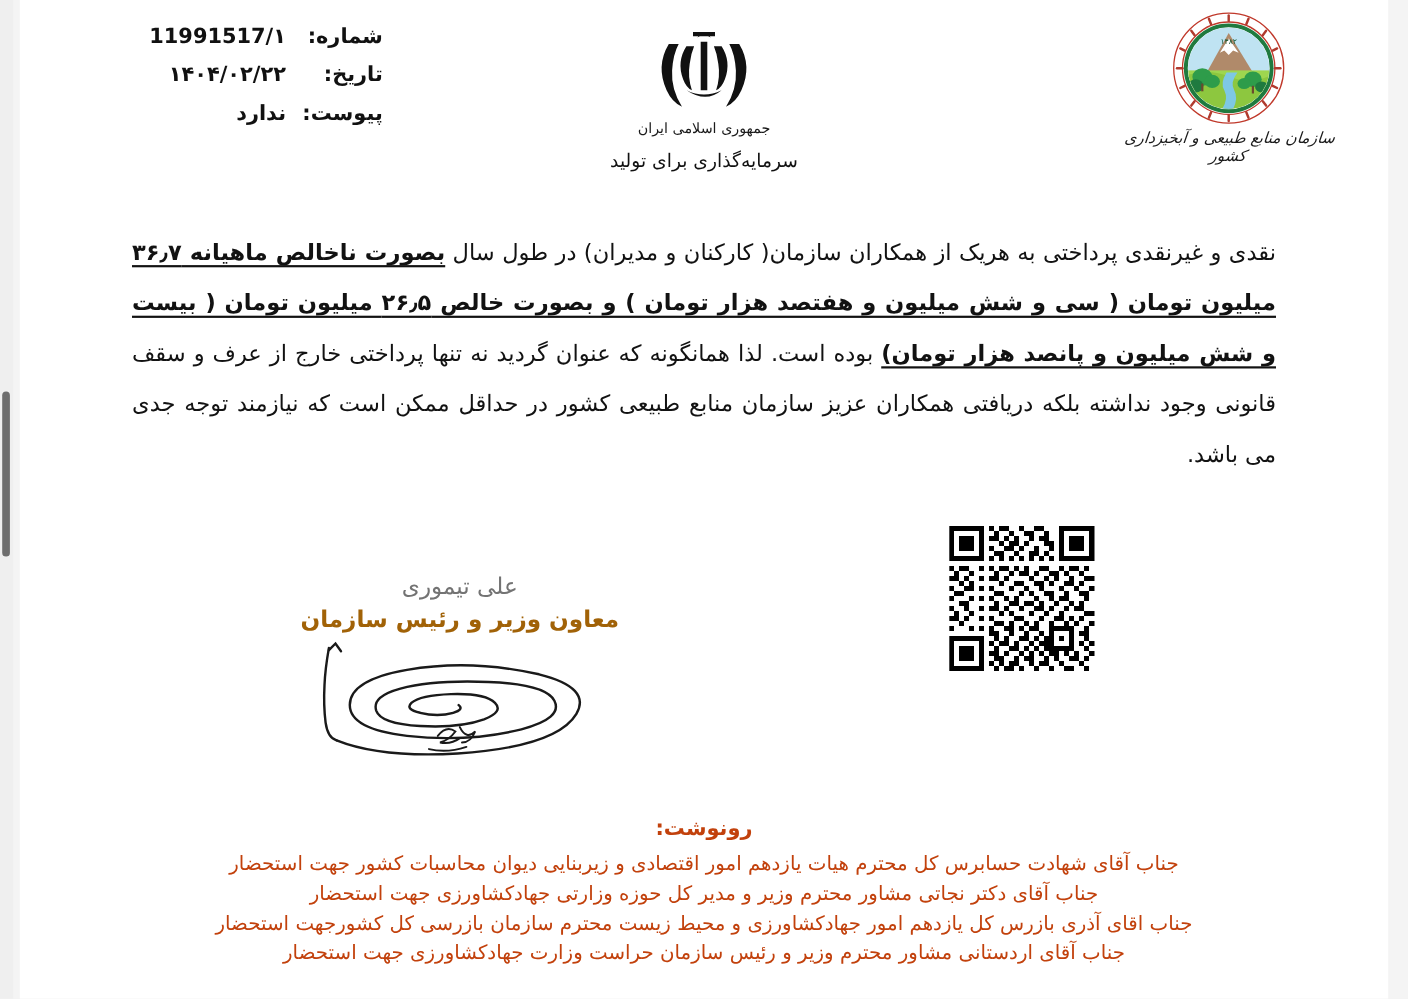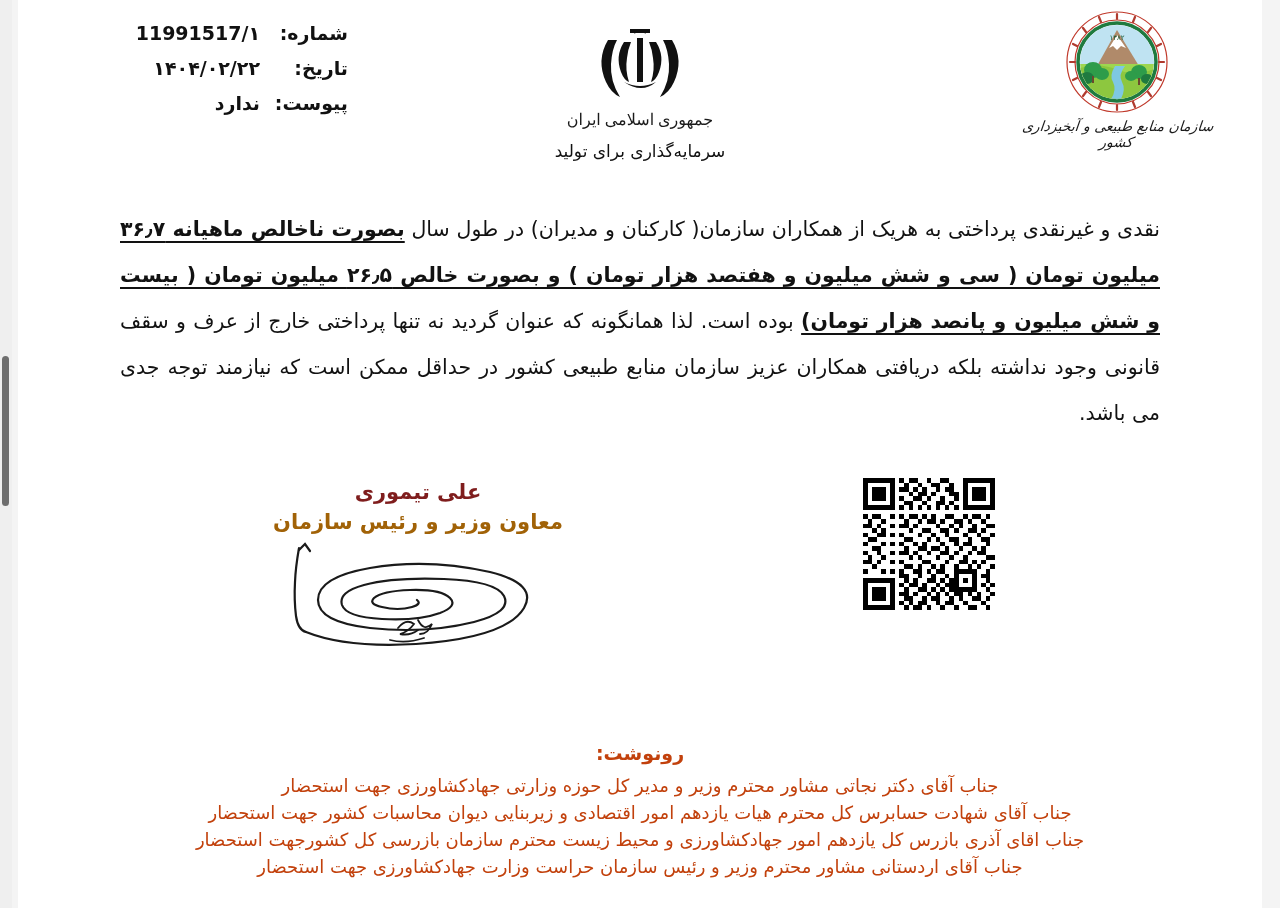--- a/index.html
+++ b/index.html
@@ -89,25 +89,24 @@
   .emblem-wrap {
     position: absolute;
     left: 50%;
     transform: translateX(-50%);
     top: 12px;
     width: 260px;
     text-align: center;
   }
   .emblem-svg { display: block; margin: 0 auto; }
   .emblem-caption {
-    font-size: 16px;
+    font-size: 13px;
     color: #1a1a1a;
     margin-top: 2px;
     letter-spacing: 0.2px;
-    font-family: Liberation Serif, serif;
   }
   .slogan {
     font-size: 17px;
     color: #111;
     margin-top: 12px;
   }
 
   
   .org {
     position: absolute;
@@ -152,23 +151,24 @@
   .signature {
     position: absolute;
     top: 480px;
     left: 250px;
     width: 300px;
     text-align: center;
     direction: rtl;
   }
   .sig-name {
     font-size: 21px;
-    font-weight: bold;
-    color: #7f1d1d;
+    font-weight: normal;
+    color: #737373;
     margin-bottom: 6px;
+    margin-top: 41px;
   }
   .sig-title {
     font-size: 21px;
     font-weight: bold;
     color: #a16207;
   }
   .sig-mark {
     margin-top: -6px;
     margin-right: -10px;
   }
@@ -575,20 +575,20 @@
             <path d="M17 28h1v1h-1z"></path>
           <path d="M20 28h1v1h-1z"></path>
             <path d="M23 28h2v1h-2z"></path>
             <path d="M27 28h1v1h-1z"></path>
         </g>
       </svg>
     </div>
 
     <div class="cc">
       <div class="cc-title">رونوشت:</div>
+      <div class="cc-line">جناب آقای شهادت حسابرس کل محترم هیات یازدهم امور اقتصادی و زیربنایی دیوان محاسبات کشور جهت استحضار</div>
       <div class="cc-line">جناب آقای دکتر نجاتی مشاور محترم وزیر و مدیر کل حوزه وزارتی جهادکشاورزی جهت استحضار</div>
-      <div class="cc-line">جناب آقای شهادت حسابرس کل محترم هیات یازدهم امور اقتصادی و زیربنایی دیوان محاسبات کشور جهت استحضار</div>
       <div class="cc-line">جناب اقای آذری بازرس کل یازدهم امور جهادکشاورزی و محیط زیست محترم سازمان بازرسی کل کشورجهت استحضار</div>
       <div class="cc-line">جناب آقای اردستانی مشاور محترم وزیر و رئیس سازمان حراست وزارت جهادکشاورزی جهت استحضار</div>
     </div>
 
   </div>
 </div>
 
 </body></html>

